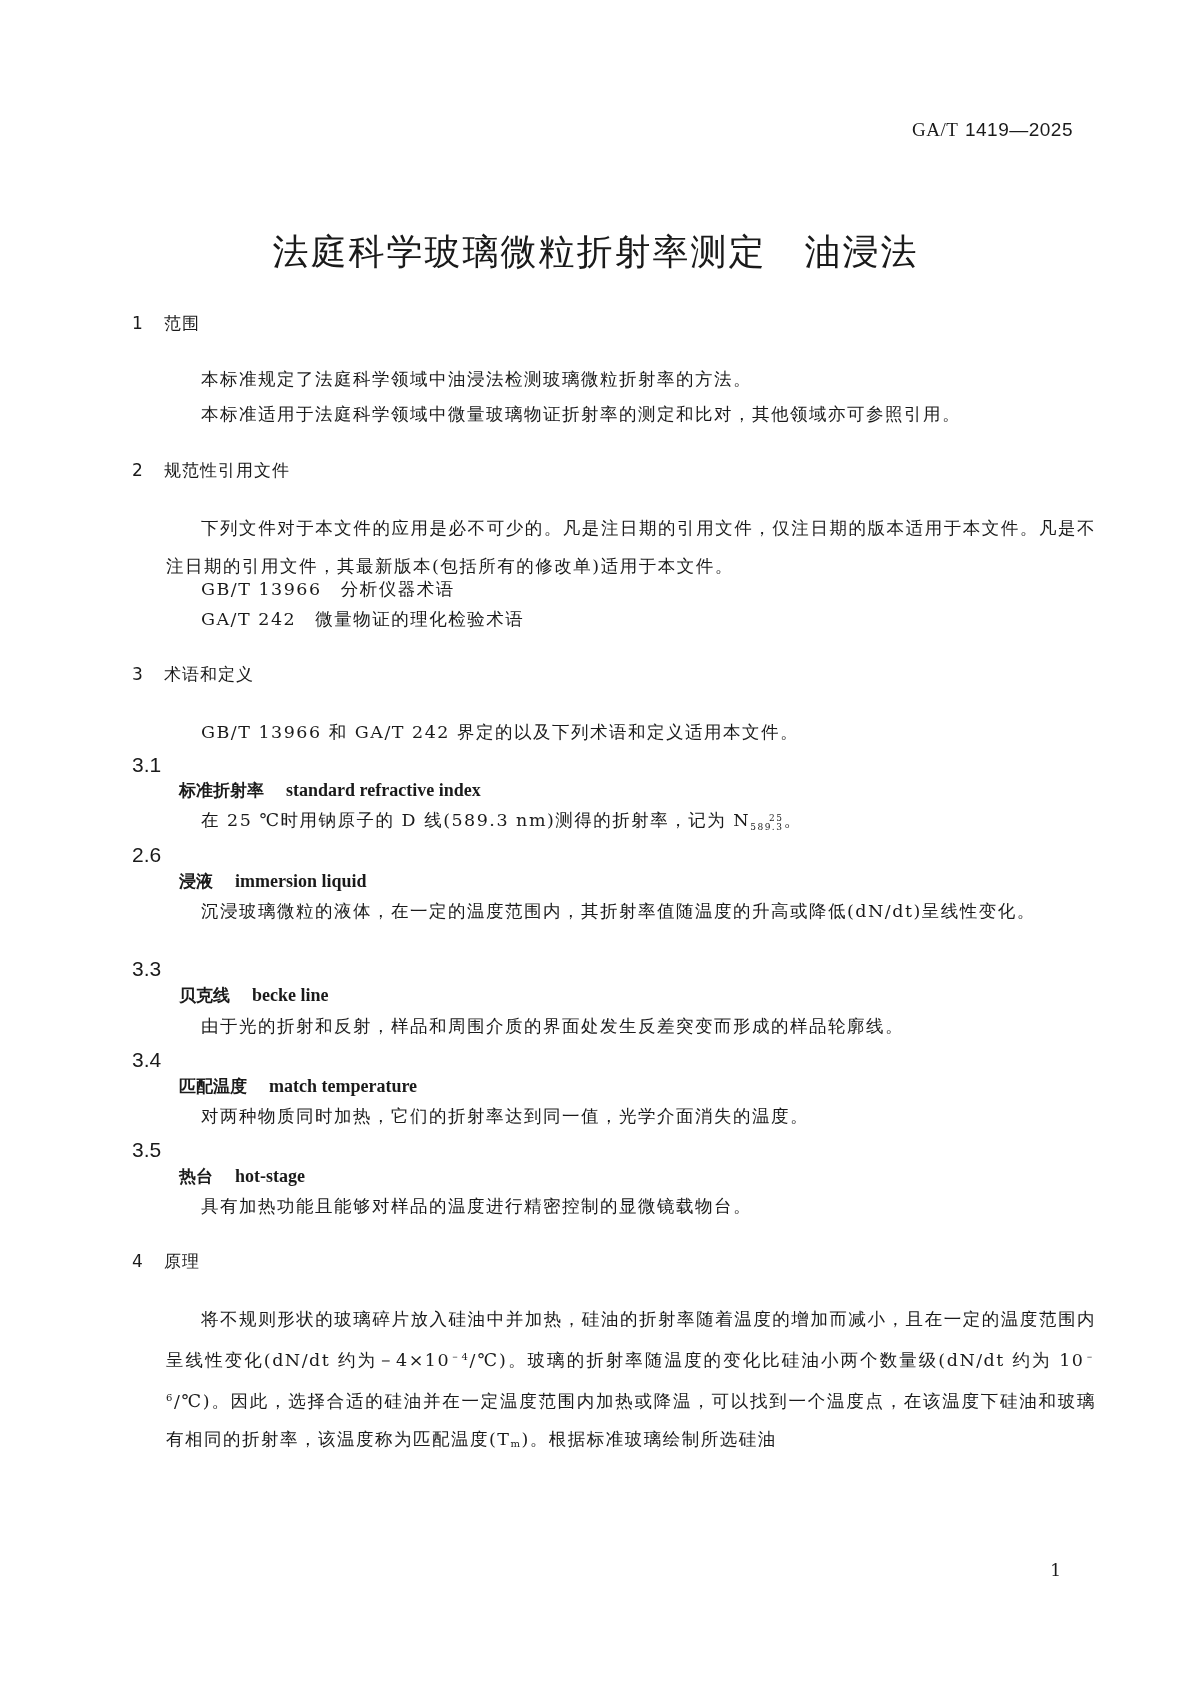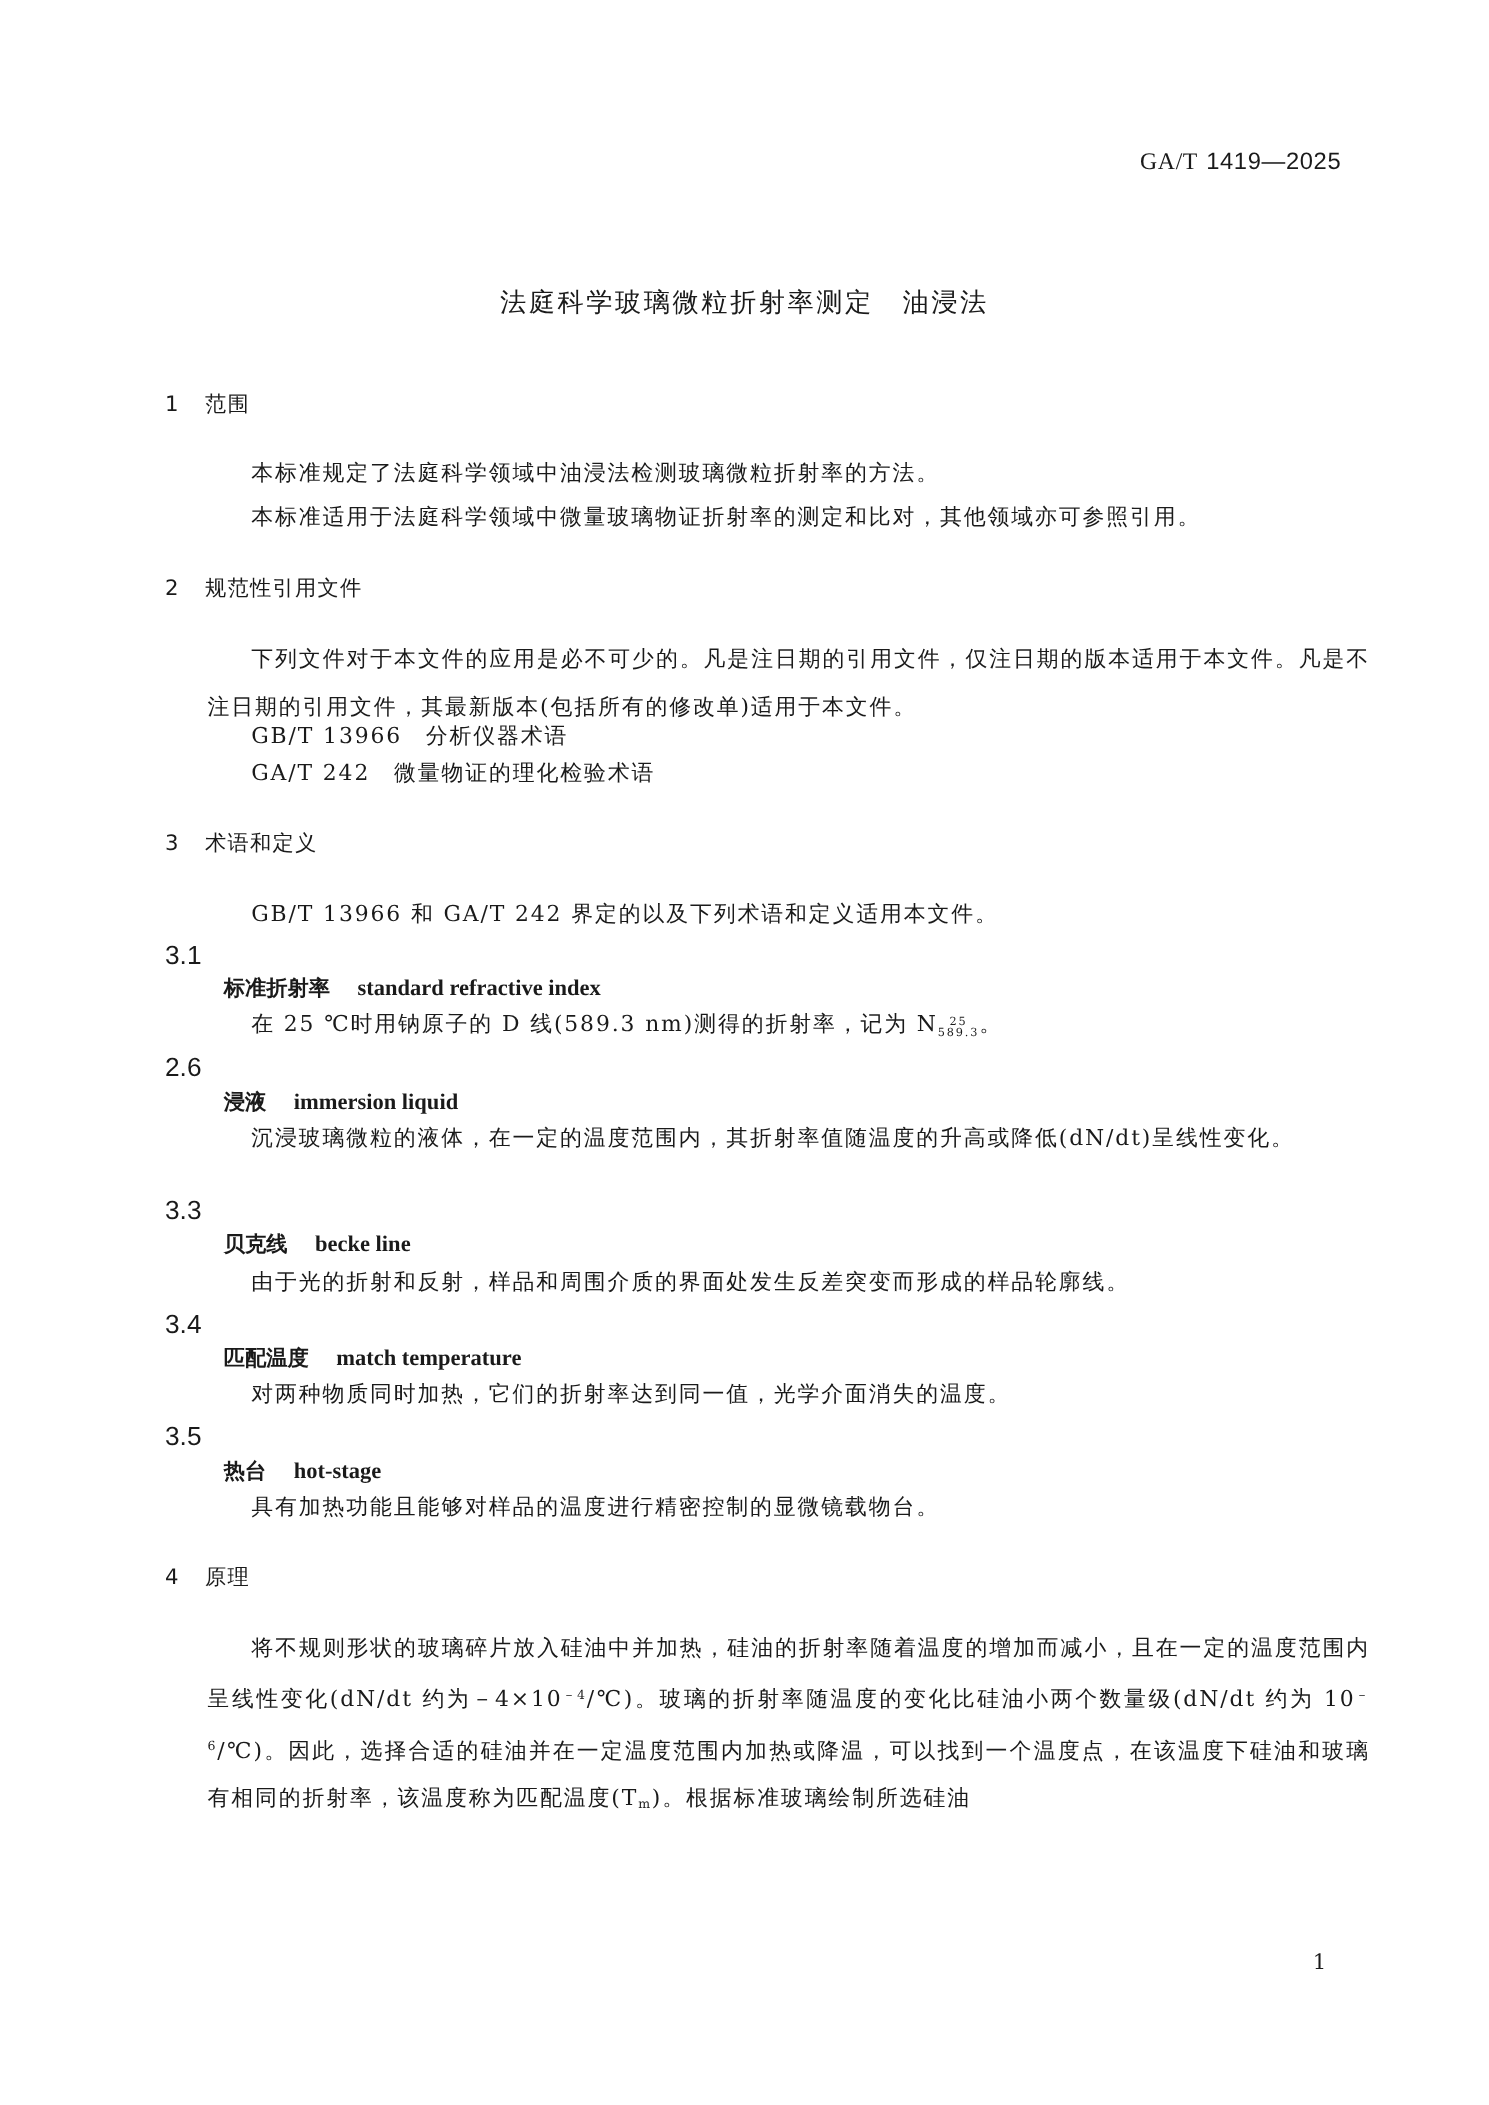--- a/index.html
+++ b/index.html
@@ -3,32 +3,32 @@
 <meta charset="utf-8">
 <style>
   html, body { margin:0; padding:0; background:#ffffff; }
   body { width:1191px; height:1684px; position:relative; overflow:hidden;
          font-family:"DejaVu Serif","Liberation Serif",serif; color:#1a1a1a; }
   .abs { position:absolute; }
   .std-code { top:118px; right:118px; font-size:19px; letter-spacing:0.5px; }
   .std-code b { font-family:"Liberation Serif",serif; font-weight:normal; }
   .std-code span.num { font-family:"Liberation Sans",sans-serif; }
   .title { top:228px; left:0; width:1191px; text-align:center; font-family:"DejaVu Sans",sans-serif;
-           font-size:21px; letter-spacing:2px; }
+           font-size:36px; letter-spacing:2px; }
   .h { left:132px; font-family:"DejaVu Sans",sans-serif; font-size:17px; letter-spacing:1px; }
   .h .n { display:inline-block; width:32px; }
   .p { left:132px; width:930px; font-size:17.5px; line-height:38px; letter-spacing:1.5px; text-align:justify;margin-left:34px; }
   .p.ind { text-indent:35px; }
   .p.in { left:167px; width:895px; }
   .term-no { left:132px; font-family:"Liberation Sans",sans-serif; font-size:21px; }
   .term { left:167px; font-family:"DejaVu Sans",sans-serif; font-size:17px; font-weight:bold;margin-left:12px; }
   .term .en { font-family:"Liberation Serif",serif; font-weight:bold; font-size:18px; margin-left:22px; }
   .sub { font-size:10px; vertical-align:-2px; }
   .sup { font-size:10px; vertical-align:6px; }
-  .ns { display:inline-block; line-height:1; vertical-align:-4px; font-size:9px; text-align:center; }
+  .ns { display:inline-block; line-height:1; vertical-align:-4px; font-size:9px; text-align:right; }
   .pageno { top:1560px; right:130px; font-size:17px; }
 </style>
 </head>
 <body>
 
 <div class="abs std-code">
   <b>GA/T</b>
   <span class="num">1419—2025</span>
 </div>
 

